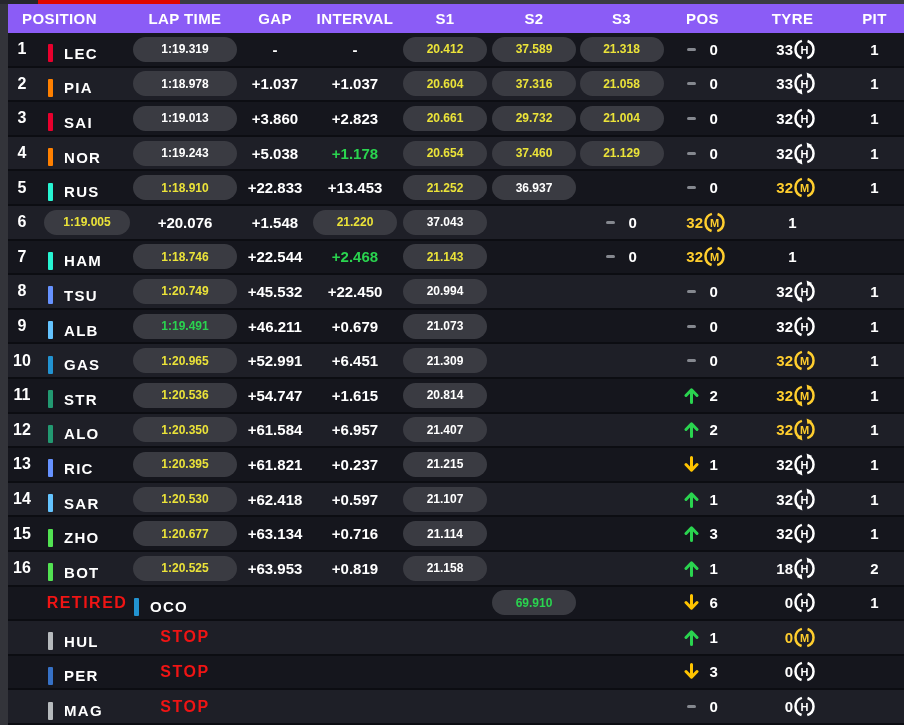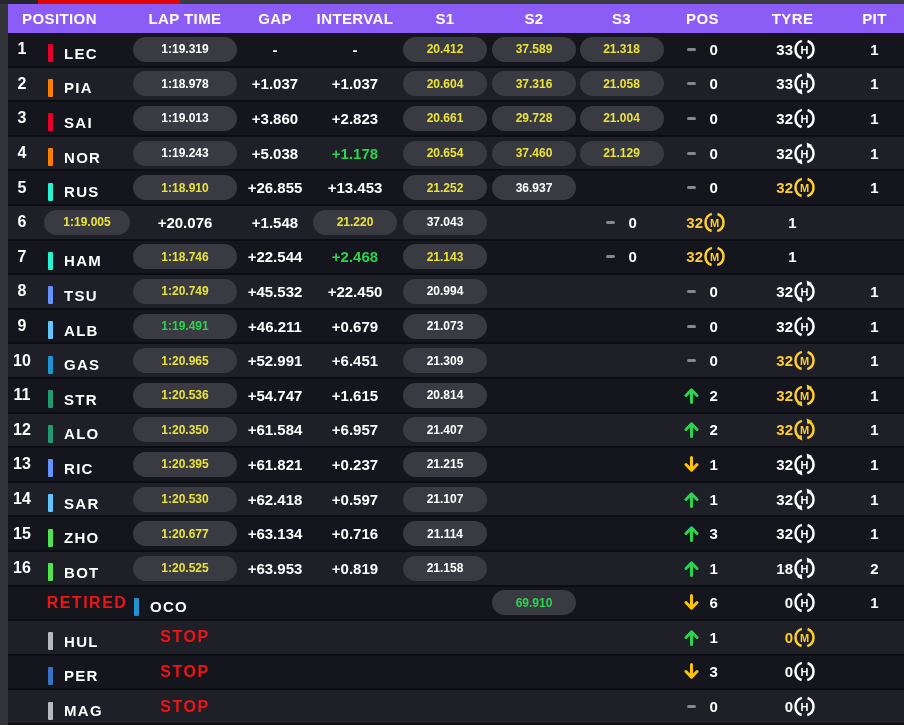--- a/index.html
+++ b/index.html
@@ -167,21 +167,21 @@
     </div>
     <div class="cell c-center">
       <span class="c-white pill pill-lap">1:19.013</span>
     </div>
     <div class="cell c-center gap-text">+3.860</div>
     <div class="cell c-center int-text c-white">+2.823</div>
     <div class="cell c-center">
       <span class="pill pill-sector c-yellow">20.661</span>
     </div>
     <div class="cell c-center">
-      <span class="pill pill-sector c-yellow">29.728</span>
+      <span class="pill pill-sector c-yellow">29.732</span>
     </div>
     <div class="cell c-center">
       <span class="pill pill-sector c-yellow">21.004</span>
     </div>
     <div class="cell c-center change-cell">
       <span class="change-icon">
           <span class="dash-glyph"></span>
         </span>
       <span class="change-num">0</span>
     </div>
@@ -237,21 +237,21 @@
   </div>
     <div class="row grid-cols row-odd">
     <div class="cell c-center pos-num">5</div>
     <div class="cell driver-cell">
       <span class="team-bar" style="background: rgb(39, 244, 210);"></span>
       <span class="driver-code">RUS</span>
     </div>
     <div class="cell c-center">
       <span class="c-yellow pill pill-lap">1:18.910</span>
     </div>
-    <div class="cell c-center gap-text">+26.855</div>
+    <div class="cell c-center gap-text">+22.833</div>
     <div class="cell c-center int-text c-white">+13.453</div>
     <div class="cell c-center">
       <span class="pill pill-sector c-yellow">21.252</span>
     </div>
     <div class="cell c-center">
       <span class="pill pill-sector c-white">36.937</span>
     </div>
     <div class="cell c-center">
       <span style="visibility: hidden;"></span>
     </div>

